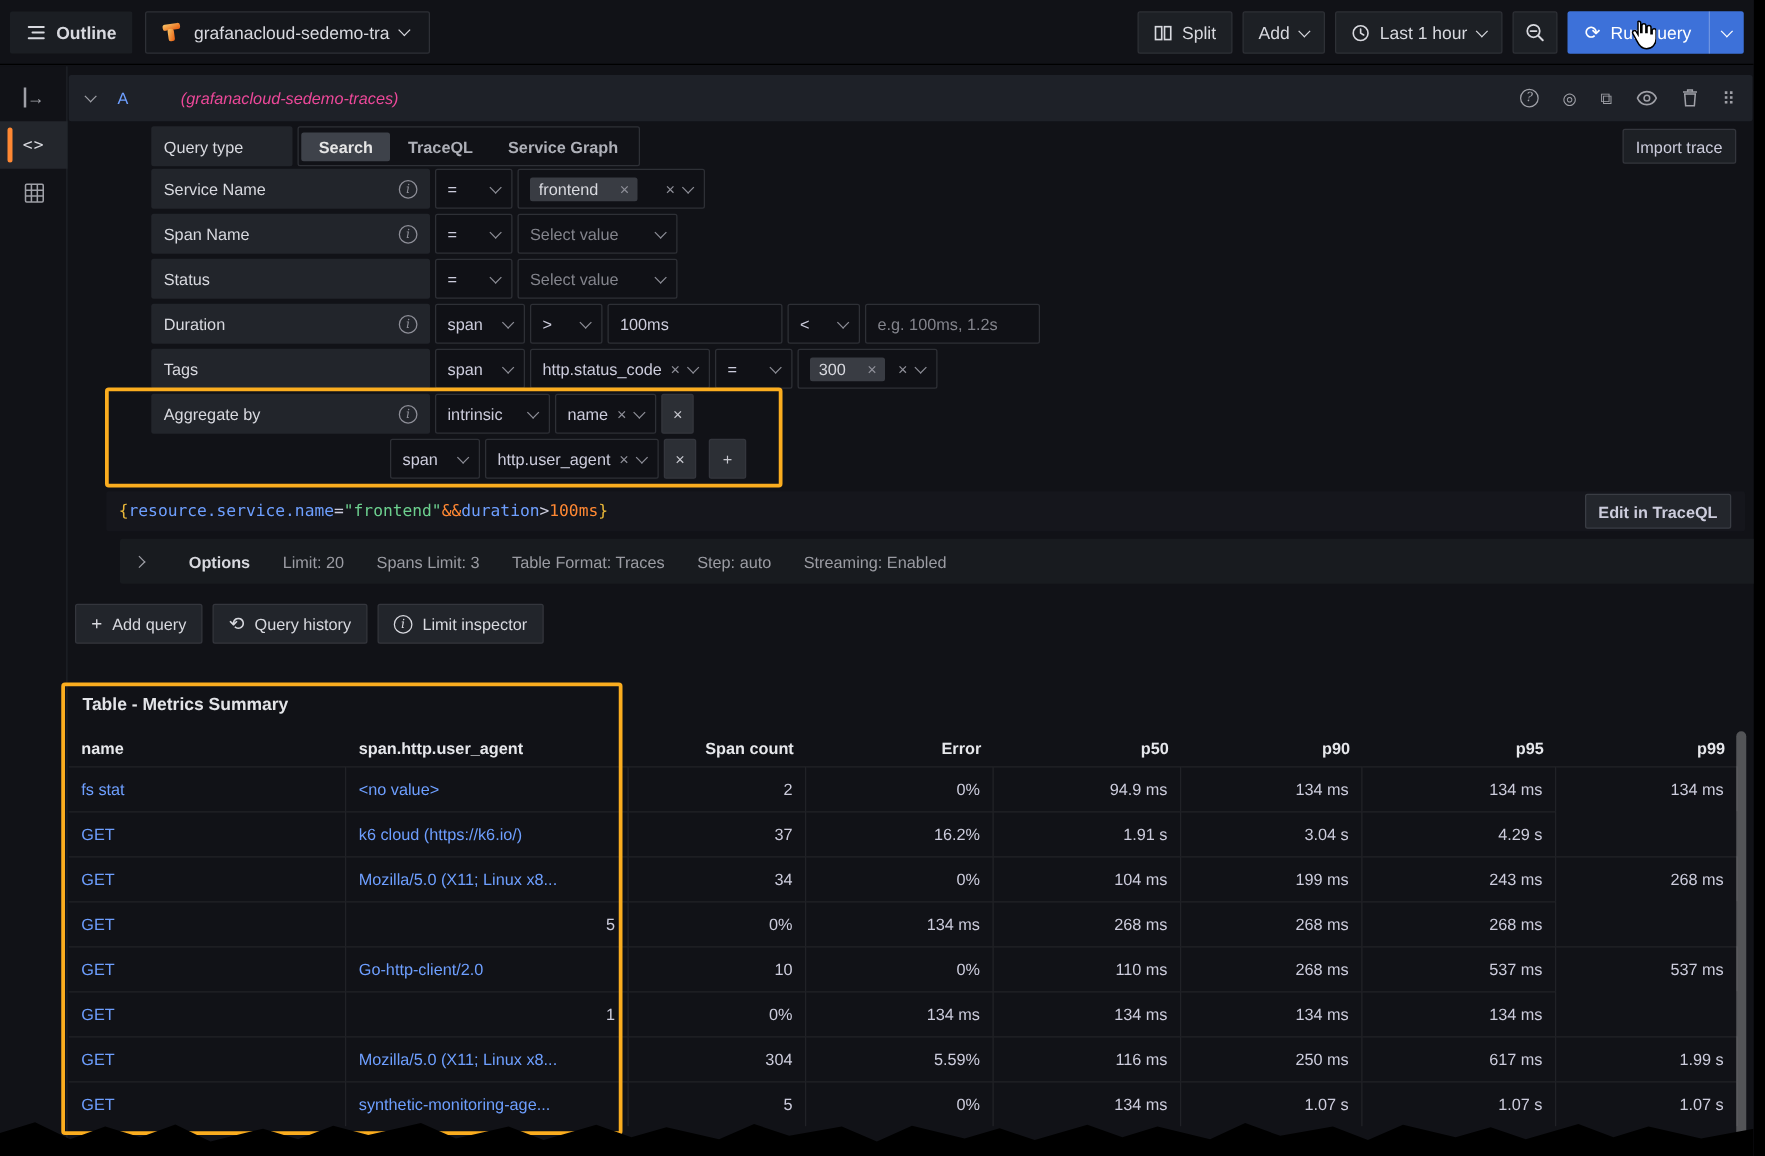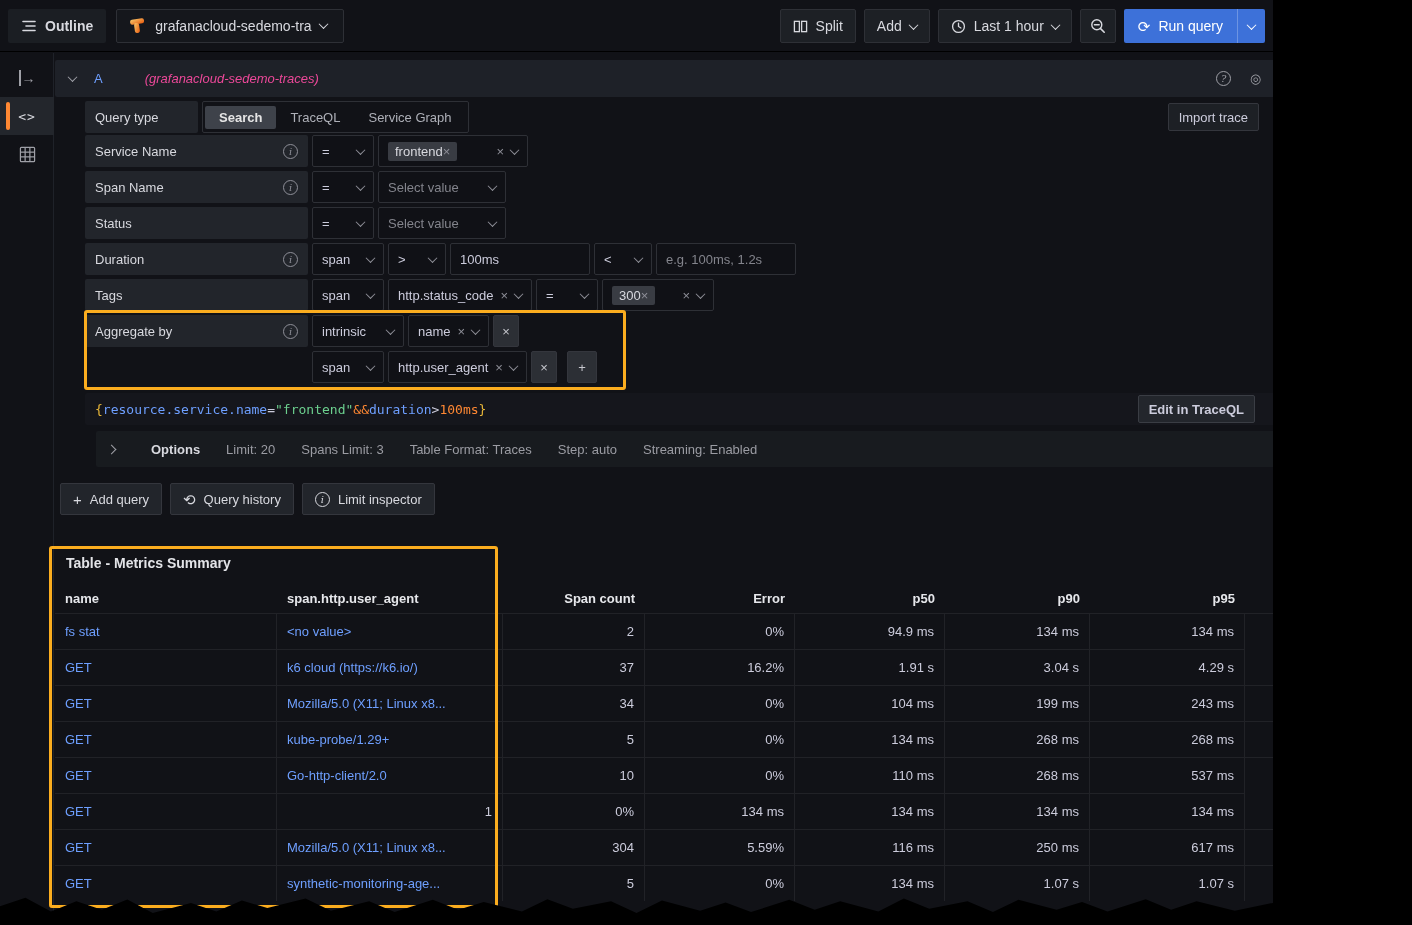--- a/index.html
+++ b/index.html
@@ -1,18 +1,18 @@
 <!DOCTYPE html>
 <html><head>
 <meta charset="utf-8">
 <style>
   * { box-sizing: border-box; margin: 0; padding: 0; }
   html,body { width:1412px; height:925px; overflow:hidden; background:#000; }
   body { font-family:"Liberation Sans", sans-serif; color:#ccccdc; font-size:13px; }
-  .screen { position:relative; width:1273px; height:925px; background:#111217; overflow:hidden; }
+  .screen { position:relative; width:1403px; height:925px; background:#111217; overflow:hidden; }
 
   
   .toolbar { position:absolute; top:0; left:0; width:100%; height:52px; background:#111217; border-bottom:1px solid #000; display:flex; align-items:center; padding:0 8px; }
   .tbtn { height:34px; display:flex; align-items:center; gap:8px; padding:0 12px; background:#1d2025; border:1px solid #2e3036; border-radius:2px; color:#d8d9df; font-size:14px; font-weight:500; cursor:pointer; }
   .tbtn.noborder { border-color:transparent; background:#1b1e23; font-weight:700; }
   .ds-picker { margin-left:10px; width:228px; background:#15171c; }
   .ds-name { white-space:nowrap; overflow:hidden; max-width:160px; }
   .toolbar-right { position:absolute; right:8px; top:9px; display:flex; align-items:center; gap:8px; }
   .run-btn { display:flex; align-items:stretch; height:34px; background:#3d71d9; border-radius:2px; color:#fff; overflow:hidden; }
   .run-main { display:flex; align-items:center; gap:8px; padding:0 14px; font-size:14px; font-weight:500; cursor:pointer; }
@@ -34,32 +34,32 @@
 
   .qheader { position:absolute; top:8px; left:0; width:1347px; height:37px; background:#1e2128; display:flex; align-items:center; padding:0 14px; border-radius:2px; }
   .qheader .refid { color:#6e9fff; font-weight:500; margin-left:18px; }
   .qheader .dshint { color:#ec4899; font-style:italic; margin-left:42px; }
   .qheader-icons { position:absolute; right:16px; display:flex; align-items:center; gap:19px; color:#9fa0a7; }
   .qheader-icons > * { cursor:pointer; }
   .circle-i { width:15px; height:15px; border:1px solid currentColor; border-radius:50%; display:inline-flex; align-items:center; justify-content:center; font-size:10px; font-family:"DejaVu Serif", serif; font-style:italic; }
   .grip { font-size:14px; letter-spacing:-2px; }
 
   .row-qtype { position:absolute; top:49px; left:30px; display:flex; align-items:stretch; height:32px; }
-  .lblcell { width:223px; background:#22252b; display:flex; align-items:center; justify-content:space-between; padding:0 10px; font-weight:500; color:#d8d9df; border-radius:2px; margin-right:4px; }
+  .lblcell { width:223px; background:#22252b; display:flex; align-items:center; justify-content:space-between; padding:0 10px; font-weight:500; color:#d8d9df; border-radius:2px; margin-right:4px;margin-left:36px; }
   .lblcell.small { width:113px; }
   .radio-group { display:flex; align-items:center; border:1px solid #2e3036; border-radius:2px; padding:2px; background:#111217; }
-  .radio-opt { padding:4px 14px; border-radius:2px; color:#aeb0b8; cursor:pointer; font-weight:400; }
+  .radio-opt { padding:4px 14px; border-radius:2px; color:#aeb0b8; cursor:pointer; font-weight:700; }
   .radio-opt.active { background:#3e424a; color:#e5e5e5; font-weight:700; }
   .import-btn { position:absolute; top:51px; right:14px; height:28px; display:flex; align-items:center; padding:0 10px; border:1px solid #34363d; background:#1d2025; border-radius:2px; font-weight:500; cursor:pointer; }
 
   .filters { position:absolute; top:83px; left:30px; }
   .frow { display:flex; align-items:stretch; height:32px; margin-bottom:4px; }
   .selbox { background:#101116; border:1px solid #2e3036; border-radius:2px; display:flex; align-items:center; gap:7px; padding:0 9px; margin-right:4px; cursor:pointer; }
   .selbox .dim { color:#8e8f98; }
-  .chip { background:#393c43; border-radius:2px; padding:2px 7px; display:flex; align-items:center; gap:0; color:#d8d9df; }
+  .chip { background:#393c43; border-radius:2px; padding:2px 7px; display:flex; align-items:center; gap:17px; color:#d8d9df; }
   .chip .x { cursor:pointer; }
   .placeholder { color:#83848c; }
   .xbtn { width:26px; height:32px; background:#2c2f35; border:1px solid #34363d; border-radius:2px; display:flex; align-items:center; justify-content:center; margin-right:4px; cursor:pointer; color:#c7c8cf; }
   .spacer { width:6px; }
   .agg-line2 { margin-left:227px; }
 
   .traceql { position:absolute; top:341px; left:30px; width:1311px; height:32px; background:#15161c; border-radius:2px; display:flex; align-items:center; padding:0 10px; font-family:"DejaVu Sans Mono", monospace; font-size:13px; }
   .edit-traceql { position:absolute; top:343px; right:18px; height:28px; display:flex; align-items:center; padding:0 10px; background:#23262c; border:1px solid #3a3d44; border-radius:2px; font-weight:700; cursor:pointer; }
 
   .options-row { position:absolute; top:379px; left:41px; width:1311px; height:36px; background:#181b1f; display:flex; align-items:center; gap:26px; padding:0 12px; border-radius:2px; cursor:pointer; }
@@ -427,21 +427,20 @@
             <div class="tcell c1 link">Mozilla/5.0 (X11; Linux x8...</div>
             <div class="tcell c2">34</div>
             <div class="tcell c3">0%</div>
             <div class="tcell c4">104 ms</div>
             <div class="tcell c5">199 ms</div>
             <div class="tcell c6">243 ms</div>
             <div class="tcell c7">268 ms</div>
           </div>
           <div class="tgrid">
             <div class="tcell c0 link">GET</div>
-            <div class="tcell c1 link">kube-probe/1.29+</div>
             <div class="tcell c2">5</div>
             <div class="tcell c3">0%</div>
             <div class="tcell c4">134 ms</div>
             <div class="tcell c5">268 ms</div>
             <div class="tcell c6">268 ms</div>
             <div class="tcell c7">268 ms</div>
           </div>
           <div class="tgrid">
             <div class="tcell c0 link">GET</div>
             <div class="tcell c1 link">Go-http-client/2.0</div>

